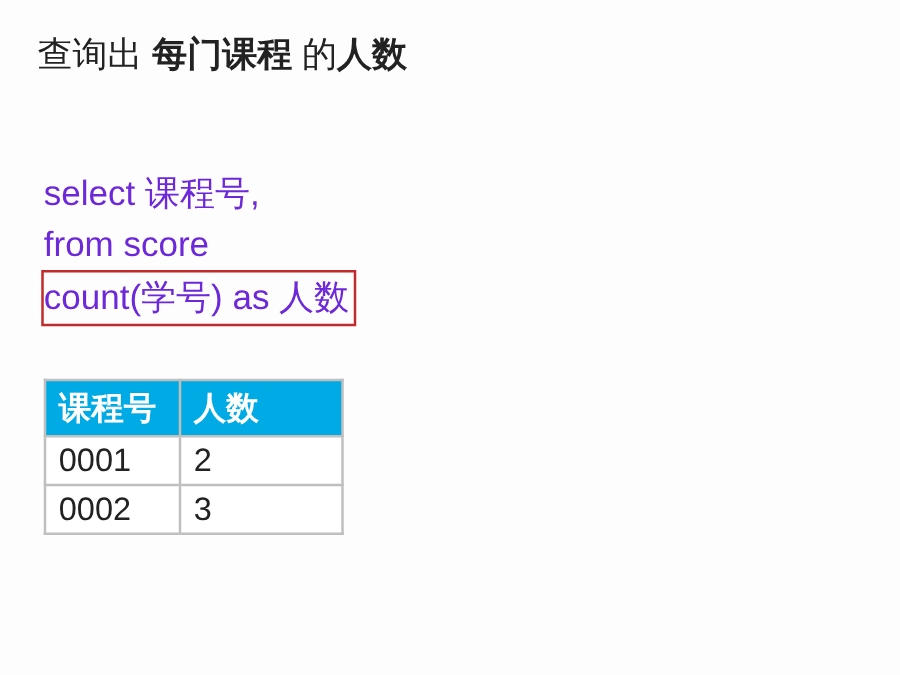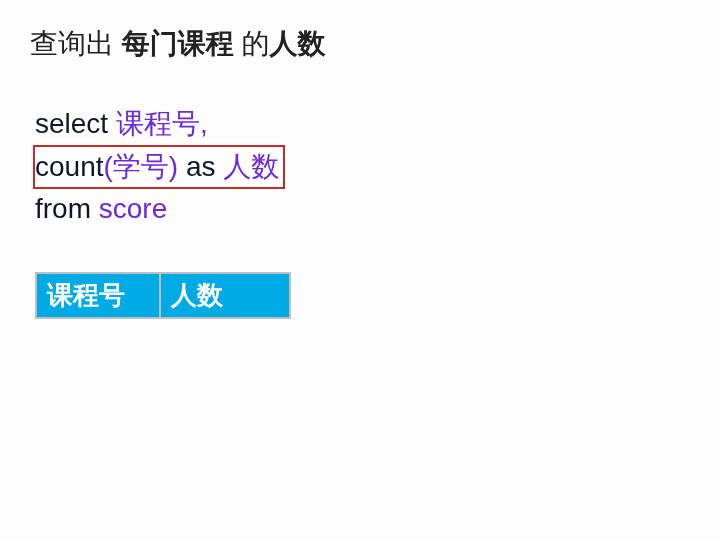--- a/index.html
+++ b/index.html
@@ -11,34 +11,34 @@
       width: 720px;
       height: 540px;
       background: #fdfdfd;
       font-family: "Microsoft YaHei", "SimHei", sans-serif;
       padding: 25px 30px;
       position: relative;
     }
     .title {
       font-size: 28px;
       color: #222;
-      margin-bottom: 41px;
+      margin-bottom: 72px;
       font-weight: normal;
     }
     .title .bold {
       font-weight: bold;
     }
     .sql-block {
       font-size: 28px;
       line-height: 1.45;
       margin-left: 5px;
       margin-bottom: 42px;
     }
     .kw {
-      color: #0f172a;
+      color: #6d28d9;
     }
     .txt {
       color: #6d28d9;
     }
     .highlight-box {
       display: inline-block;
       border: 2px solid #c02b2b;
       padding: 0 4px 0 0;
       margin-left: -2px;
     }
@@ -55,44 +55,52 @@
       padding: 4px 10px;
       border: 2px solid #bfbfbf;
     }
     .result-table td {
       font-size: 26px;
       color: #222;
       padding: 3px 10px;
       border: 2px solid #bfbfbf;
       background: #fff;
     }
-    .col1 { width: 124px; }
+    .col1 { width: 108px; }
     .col2 { width: 130px; }
   </style>
 </head>
 <body>
 
 <div class="title">
   <span>查询出 </span><span class="bold">每门课程</span><span> 的</span><span class="bold">人数</span>
 </div>
 
 <div class="sql-block">
   <div>
     <span class="kw">select</span><span class="txt"> 课程号,</span>
   </div>
   <div>
-    <span class="highlight-box"><span class="kw">count</span><span class="txt">(学号) </span><span class="kw">as</span><span class="txt"> 人数</span></span>
+    <span class="kw">from</span><span class="txt"> score</span>
   </div>
   <div>
-    <span class="kw">from</span><span class="txt"> score</span>
+    <span class="highlight-box"><span class="kw">count</span><span class="txt">(学号) </span><span class="kw">as</span><span class="txt"> 人数</span></span>
   </div>
 </div>
 
 <table class="result-table">
   <thead>
     <tr>
       <th class="col1">课程号</th>
       <th class="col2">人数</th>
     </tr>
   </thead>
   <tbody>
+    <tr>
+      <td>0001</td>
+      <td>2</td>
+    </tr>
+    <tr>
+      <td>0002</td>
+      <td>3</td>
+    </tr>
   </tbody>
 </table>
 
 </body></html>

